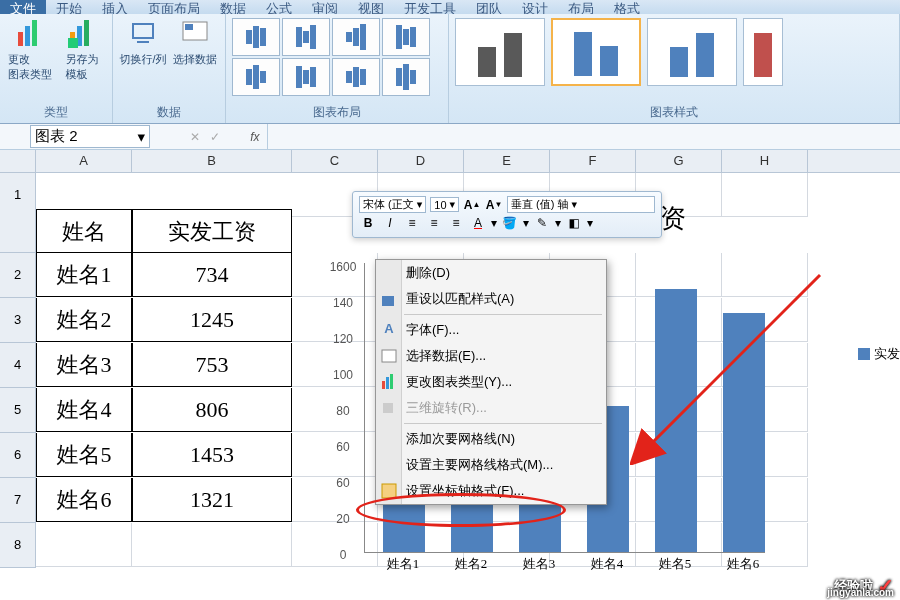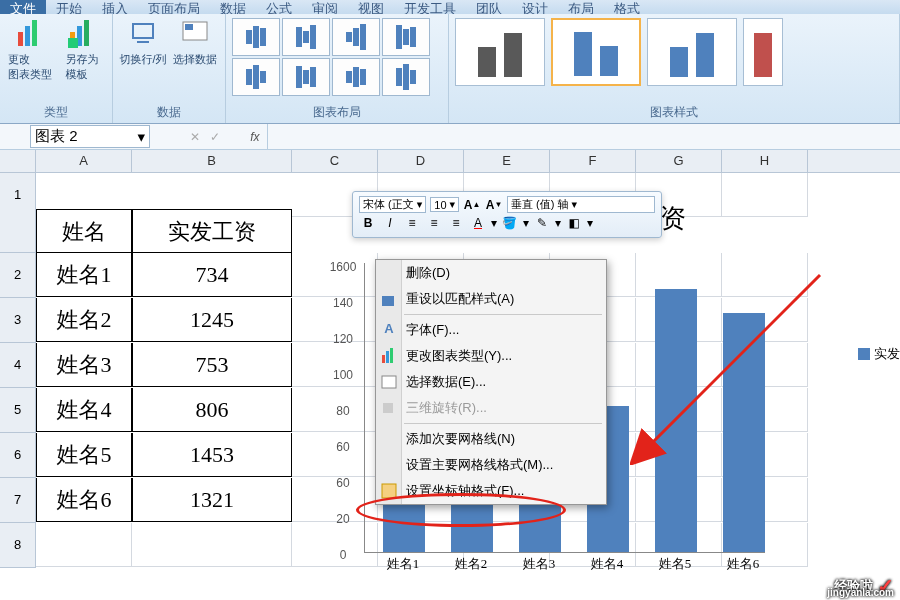--- a/index.html
+++ b/index.html
@@ -367,31 +367,31 @@
         </svg>
       <span>重设以匹配样式(A)</span>
       </div>
     <div class="ctx-sep"></div>
     <div class="ctx-item">
       <span class="ic" style="color:#4f81bd;font-weight:bold;text-align:center">A</span>
       <span>字体(F)...</span>
       </div>
     <div class="ctx-item">
       <svg class="ic">
+          <rect x="2" y="3" width="14" height="12" fill="#fff" stroke="#888"></rect>
+        </svg>
+      <span>选择数据(E)...</span>
+      </div>
+    <div class="ctx-item">
+      <svg class="ic">
           <rect x="2" y="8" width="3" height="8" fill="#e74c3c"></rect>
           <rect x="6" y="4" width="3" height="12" fill="#3498db"></rect>
           <rect x="10" y="1" width="3" height="15" fill="#2ecc71"></rect>
         </svg>
       <span>更改图表类型(Y)...</span>
-      </div>
-    <div class="ctx-item">
-      <svg class="ic">
-          <rect x="2" y="3" width="14" height="12" fill="#fff" stroke="#888"></rect>
-        </svg>
-      <span>选择数据(E)...</span>
       </div>
     <div class="ctx-item disabled">
       <svg class="ic">
           <rect x="3" y="4" width="10" height="10" fill="#ccc"></rect>
         </svg>
       <span>三维旋转(R)...</span>
       </div>
     <div class="ctx-sep"></div>
     <div class="ctx-item">
         <span>添加次要网格线(N)</span>

